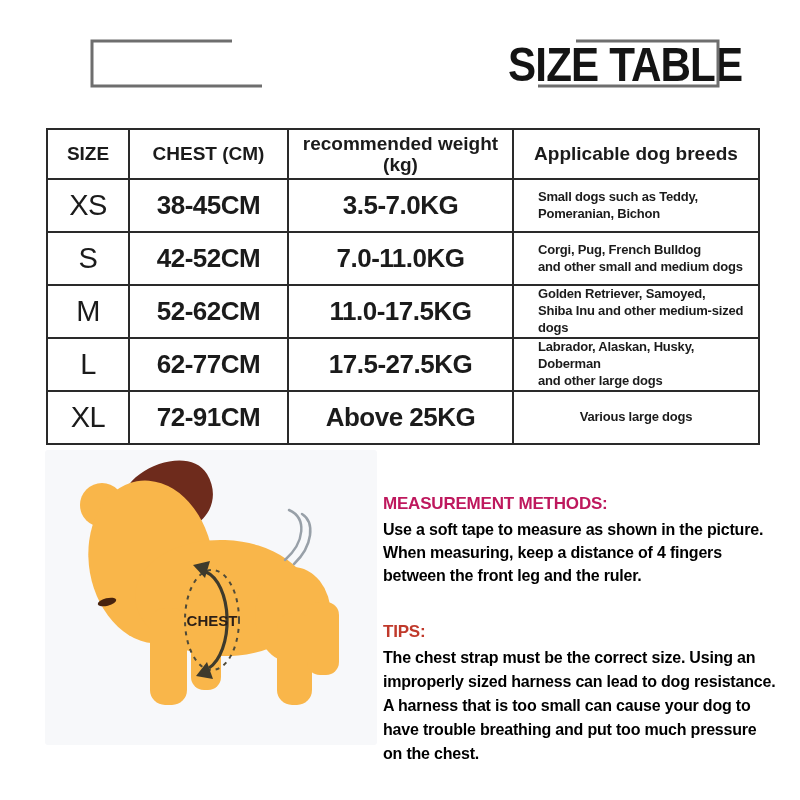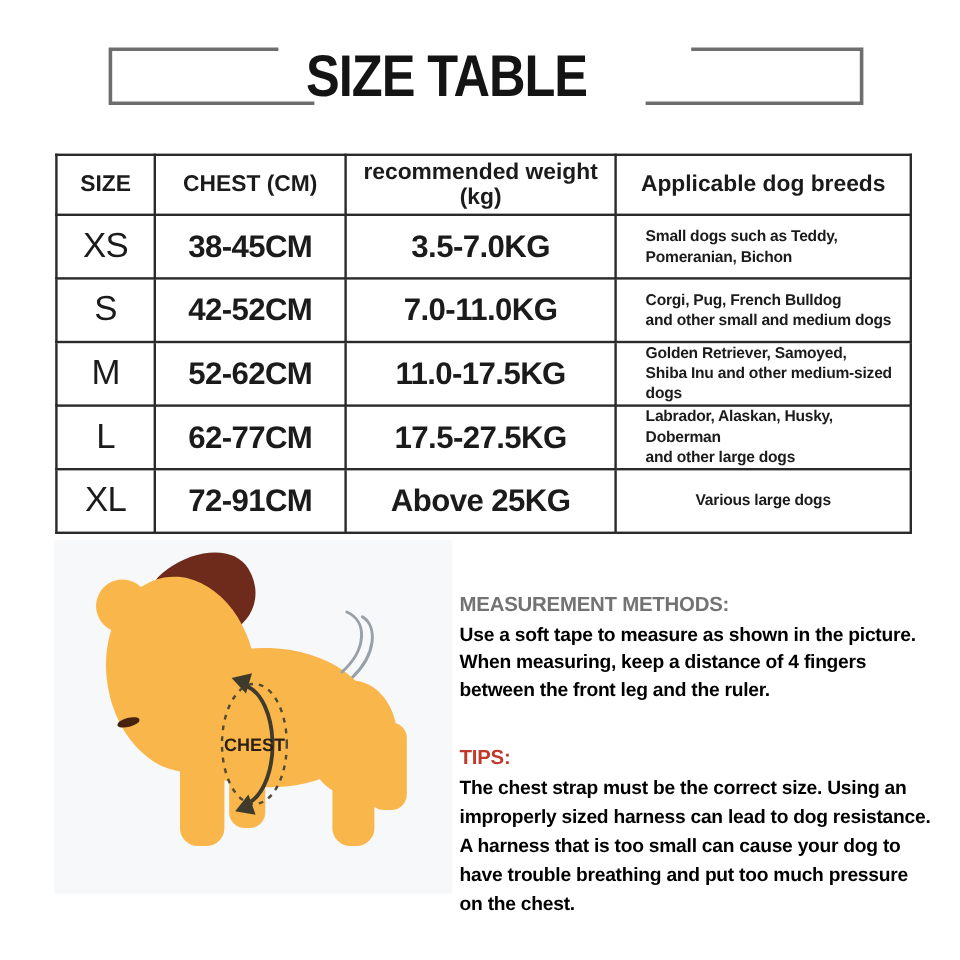--- a/index.html
+++ b/index.html
@@ -3,21 +3,21 @@
 <meta charset="utf-8">
 <style>
   html,body{margin:0;padding:0;}
   body{
     width:800px;height:800px;position:relative;background:#ffffff;
     font-family:"Liberation Sans", sans-serif;color:#1b1b1b;overflow:hidden;
   }
   .abs{position:absolute;}
 
   
-  .title-wrap{left:0;top:36px;width:745px;height:64px;text-align:center;}
+  .title-wrap{left:16px;top:36px;width:745px;height:64px;text-align:right;}
   .title{
     display:inline-block;font-size:49px;font-weight:700;letter-spacing:-1px;
     transform:scaleX(0.86);transform-origin:center;color:#141414;
   }
   .bracket{stroke:#6e6e6e;stroke-width:3;fill:none;}
 
   
   table.size-table{
     position:absolute;left:46px;top:128px;width:712px;
     border-collapse:collapse;table-layout:fixed;background:#fff;
@@ -41,21 +41,21 @@
   td.breeds-cell.center{text-align:center;padding-left:2px;}
 
   
   .dog-backdrop{left:45px;top:450px;width:332px;height:295px;background:#f7f8fa;border-radius:3px;}
   .dog-svg{left:45px;top:450px;}
   .chest-text{font-family:"Liberation Sans",sans-serif;font-size:15px;font-weight:700;fill:#2b1f17;}
 
   
   .text-col{left:383px;width:412px;}
   .measure-block{top:494px;}
-  .block-heading{font-size:17px;font-weight:700;color:#737373;margin:0 0 4px 0;letter-spacing:-0.2px;}
+  .block-heading{font-size:17px;font-weight:700;color:#be185d;margin:0 0 4px 0;letter-spacing:-0.2px;}
   .block-body{
     font-size:16px;font-weight:700;color:#000000;line-height:23px;
     letter-spacing:-0.2px;white-space:pre-line;margin:0;
   }
   .tips-heading{top:622px;color:#c0392b;font-size:17px;font-weight:700;letter-spacing:-0.2px;}
   .tips-block{top:646px;}
   .tips-block .block-body{line-height:24px;}
 </style>
 </head>
 <body>

